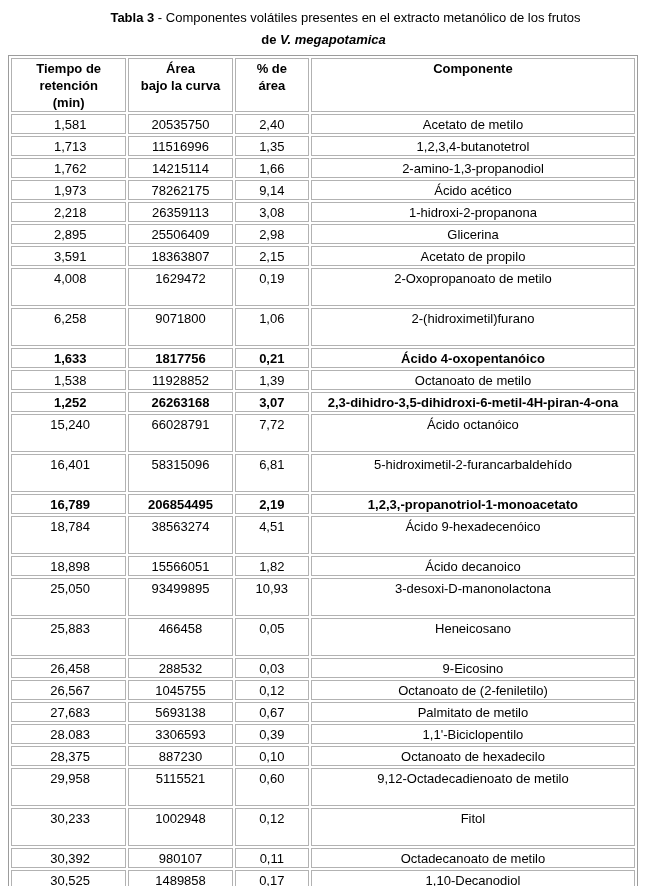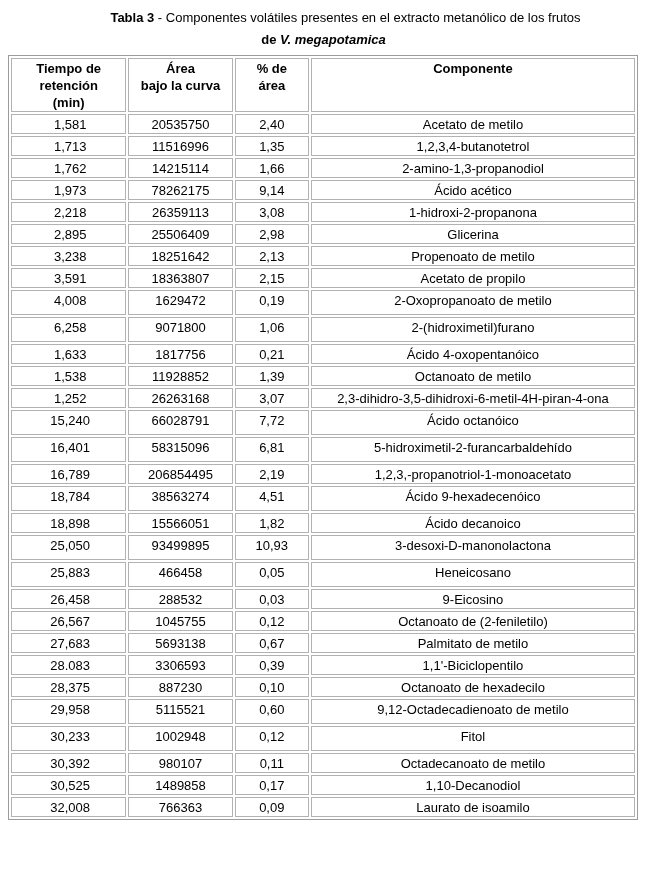--- a/index.html
+++ b/index.html
@@ -50,22 +50,22 @@
     padding-top: 1px;
   }
   td {
     text-align: center;
     vertical-align: top;
     padding-top: 1px;
   }
   td.left { text-align: center; padding-left: 6px; }
 
   tr.r0 td { height: 19px; }
-  tr.r1 td { height: 25px; }
-  tr.r2 td { height: 14px; }
+  tr.r1 td { height: 38px; }
+  tr.r2 td { height: 14px; font-weight: bold; }
 </style>
 </head>
 <body>
 
 <div class="caption">
   <div class="line1"><b>Tabla 3</b><span> - Componentes volátiles presentes en el extracto metanólico de los frutos</span></div>
   <div class="line2"><span>de </span><i>V. megapotamica</i></div>
 </div>
 
 <table class="vol-table">
@@ -118,26 +118,20 @@
         <td>3,08</td>
         <td>1-hidroxi-2-propanona</td>
       </tr>
       <tr class="r0">
         <td class="left">2,895</td>
         <td>25506409</td>
         <td>2,98</td>
         <td>Glicerina</td>
       </tr>
       <tr class="r0">
-        <td class="left">3,238</td>
-        <td>18251642</td>
-        <td>2,13</td>
-        <td>Propenoato de metilo</td>
-      </tr>
-      <tr class="r0">
         <td class="left">3,591</td>
         <td>18363807</td>
         <td>2,15</td>
         <td>Acetato de propilo</td>
       </tr>
       <tr class="r1">
         <td class="left">4,008</td>
         <td>1629472</td>
         <td>0,19</td>
         <td>2-Oxopropanoato de metilo</td>

